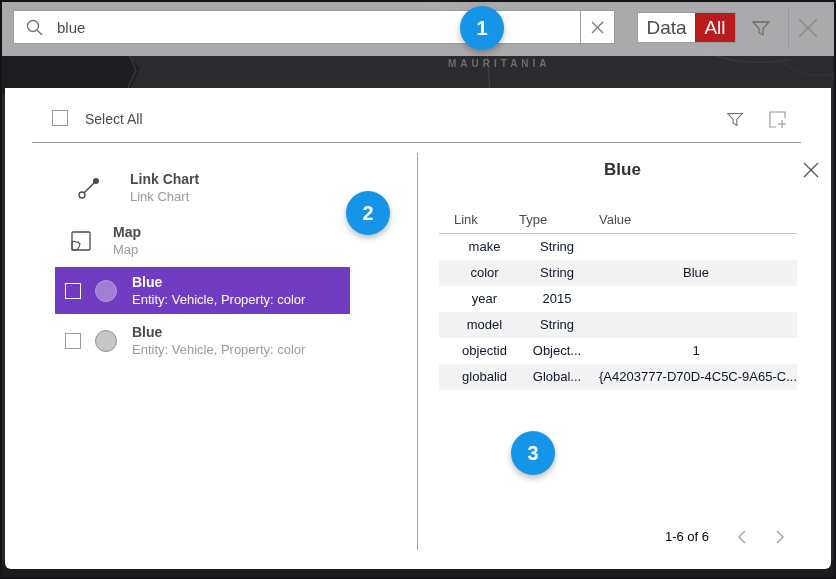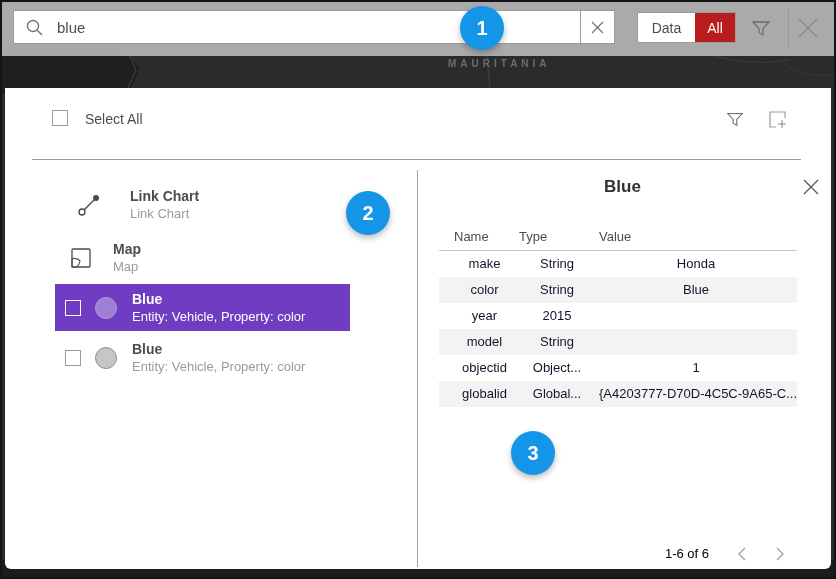--- a/index.html
+++ b/index.html
@@ -13,31 +13,31 @@
   .map-label.region{ top:3px; left:428px; color:#4a4a4d; z-index:1; }
   .map-label.country{ top:58px; left:448px; }
 
   
   .topbar{ position:absolute; top:0; left:0; right:0; height:56px; background:rgba(179,179,181,0.94); z-index:2; }
   .search-box{ position:absolute; left:13px; top:10px; width:568px; height:34px; background:#fff; border:1px solid #9b9b9b; display:flex; align-items:center; }
   .search-box svg{ margin-left:12px; flex:0 0 auto; }
   .search-box input{ border:none; outline:none; flex:1; height:100%; padding-left:14px; font-size:15px; color:#4c4c4c; font-family:"Liberation Sans", sans-serif; background:transparent; }
   .clear-box{ position:absolute; left:580px; top:10px; width:35px; height:34px; background:#fff; border:1px solid #9b9b9b; display:flex; align-items:center; justify-content:center; cursor:pointer; }
   .segmented{ position:absolute; left:637px; top:12px; height:31px; display:flex; border:1px solid #9b9b9b; background:#fff; }
-  .seg-btn{ display:flex; align-items:center; justify-content:center; font-size:14px; cursor:pointer; border:none; background:#fff; color:#4c4c4c; font-family:"Liberation Sans", sans-serif; }
+  .seg-btn{ display:flex; align-items:center; justify-content:center; font-size:19px; cursor:pointer; border:none; background:#fff; color:#4c4c4c; font-family:"Liberation Sans", sans-serif; }
   .seg-btn.data{ width:57px; }
   .seg-btn.all{ width:40px; background:#b91c1c; color:#fff; }
   .icon-btn{ background:none; border:none; cursor:pointer; padding:0; display:flex; align-items:center; justify-content:center; }
   .topbar-filter{ position:absolute; left:750px; top:17px; }
   .topbar-divider{ position:absolute; left:788px; top:8px; width:1px; height:40px; background:#99999b; }
   .topbar-close{ position:absolute; left:795px; top:15px; }
 
   
   .panel{ position:absolute; left:5px; right:5px; top:88px; height:481px; background:#fff; border-radius:0 0 6px 6px; z-index:3; }
-  .panel-header{ position:relative; height:72px;border-radius:23px; }
+  .panel-header{ position:relative; height:55px;border-radius:23px; }
   .panel-header::after{ content:""; position:absolute; left:27px; right:30px; bottom:0; height:1px; background:#9e9e9e; }
   .checkbox{ display:inline-block; width:16px; height:16px; border:1px solid #9b9b9b; background:transparent; cursor:pointer; }
   .select-all-box{ position:absolute; left:47px; top:22px; }
   .select-all-label{ position:absolute; left:80px; top:23px; font-size:14px; color:#4c4c4c; }
   .hdr-filter{ position:absolute; left:720px; top:21px; }
   .hdr-add{ position:absolute; left:762px; top:21px; }
 
   .panel-body{ position:relative; height:419px; }
   .vdivider{ position:absolute; left:412px; top:10px; bottom:12px; width:1px; background:#a2a2a2; }
 
@@ -203,29 +203,28 @@
         <button class="icon-btn details-close">
           <svg width="18" height="18" viewBox="0 0 18 18">
             <line x1="2" y1="2" x2="16" y2="16" stroke="#565656" stroke-width="1.3"></line>
             <line x1="16" y1="2" x2="2" y2="16" stroke="#565656" stroke-width="1.3"></line>
           </svg>
         </button>
       </div>
 
       <div class="dtable">
         <div class="dt-row dt-head">
-          <span class="dt-cell">Name</span>
+          <span class="dt-cell">Link</span>
           <span class="dt-cell">Type</span>
           <span class="dt-cell">Value</span>
         </div>
         <div class="dt-body">
           <div class="dt-row">
             <span class="dt-cell">make</span>
             <span class="dt-cell">String</span>
-            <span class="dt-cell">Honda</span>
           </div>
           <div class="dt-row">
             <span class="dt-cell">color</span>
             <span class="dt-cell">String</span>
             <span class="dt-cell">Blue</span>
           </div>
           <div class="dt-row">
             <span class="dt-cell">year</span>
             <span class="dt-cell">2015</span>
           </div>

